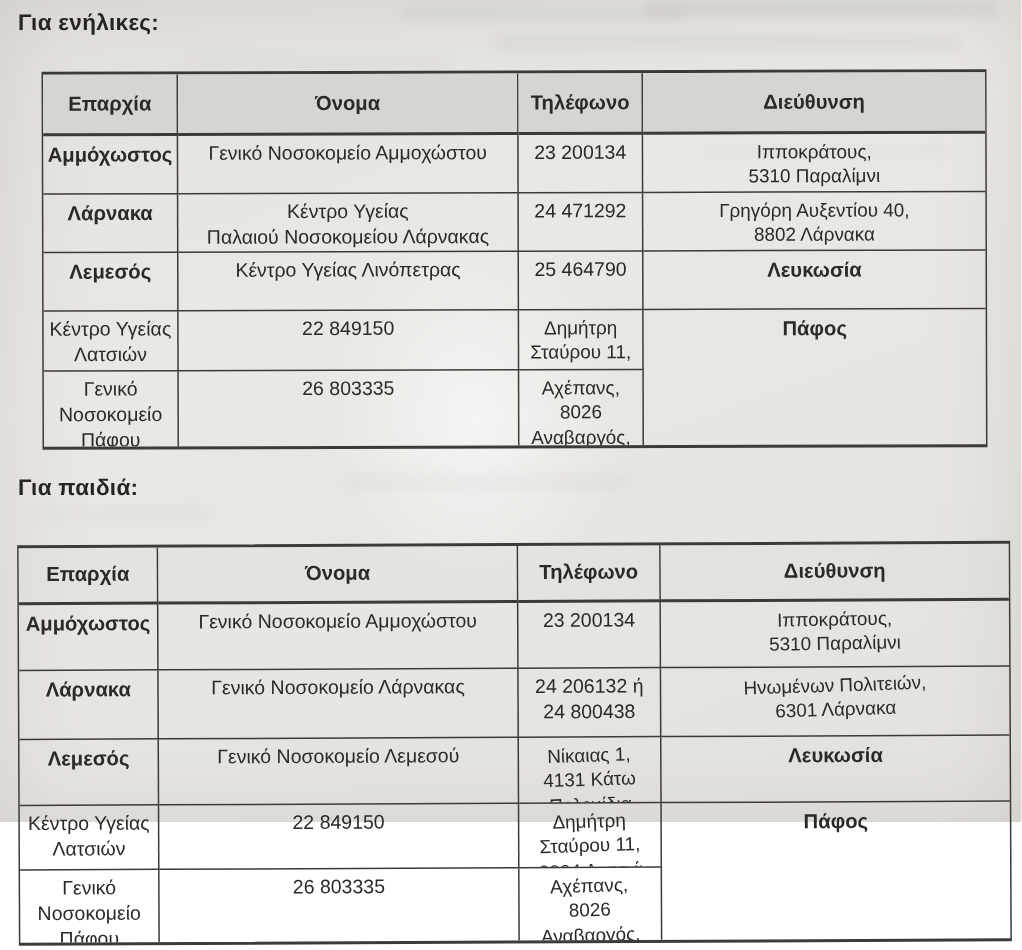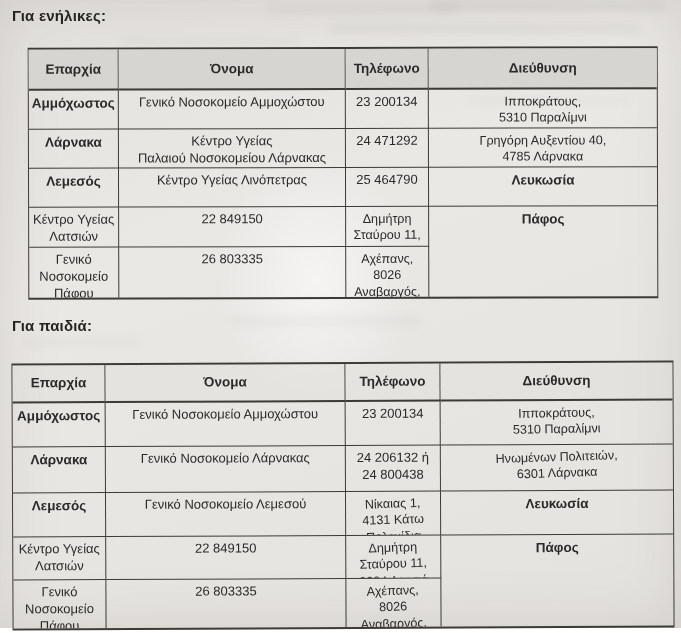--- a/index.html
+++ b/index.html
@@ -10,21 +10,21 @@
   }
   *{box-sizing:border-box;margin:0;padding:0;}
   html,body{width:681px;height:633px;}
   body{
     font-family:"Liberation Sans","DejaVu Sans",sans-serif;
     color:var(--text);
     overflow:hidden;
   }
   .page{
     position:relative;
-    width:681px;height:628px;
+    width:681px;height:548px;
     background:
       radial-gradient(ellipse 140px 180px at 315px 280px, rgba(255,255,255,0.55), rgba(255,255,255,0) 70%),
       linear-gradient(160deg,#e3e1de 0%, #eae8e5 35%, #e7e5e2 70%, #e4e2df 100%);
     box-shadow:inset 0 0 60px rgba(120,115,105,0.18);
   }
   
   .bleed{
     position:absolute;
     background:rgba(105,102,92,0.55);
     border-radius:4px;
@@ -125,21 +125,21 @@
     <div class="cell c-name">Γενικό Νοσοκομείο Αμμοχώστου</div>
     <div class="cell c-phone">23 200134</div>
     <div class="cell c-addr">Ιπποκράτους,
 5310 Παραλίμνι</div>
 
     <div class="cell c-prov">Λάρνακα</div>
     <div class="cell c-name">Κέντρο Υγείας
 Παλαιού Νοσοκομείου Λάρνακας</div>
     <div class="cell c-phone">24 471292</div>
     <div class="cell c-addr">Γρηγόρη Αυξεντίου 40,
-4785 Λάρνακα</div>
+8802 Λάρνακα</div>
 
     <div class="cell c-prov">Λεμεσός</div>
     <div class="cell c-name">Κέντρο Υγείας Λινόπετρας</div>
     <div class="cell c-phone">25 464790</div>
 
     <div class="cell c-prov">Λευκωσία</div>
     <div class="cell c-name">Κέντρο Υγείας Λατσιών</div>
     <div class="cell c-phone">22 849150</div>
     <div class="cell c-addr">Δημήτρη Σταύρου 11,
 2224 Λατσιά</div>

